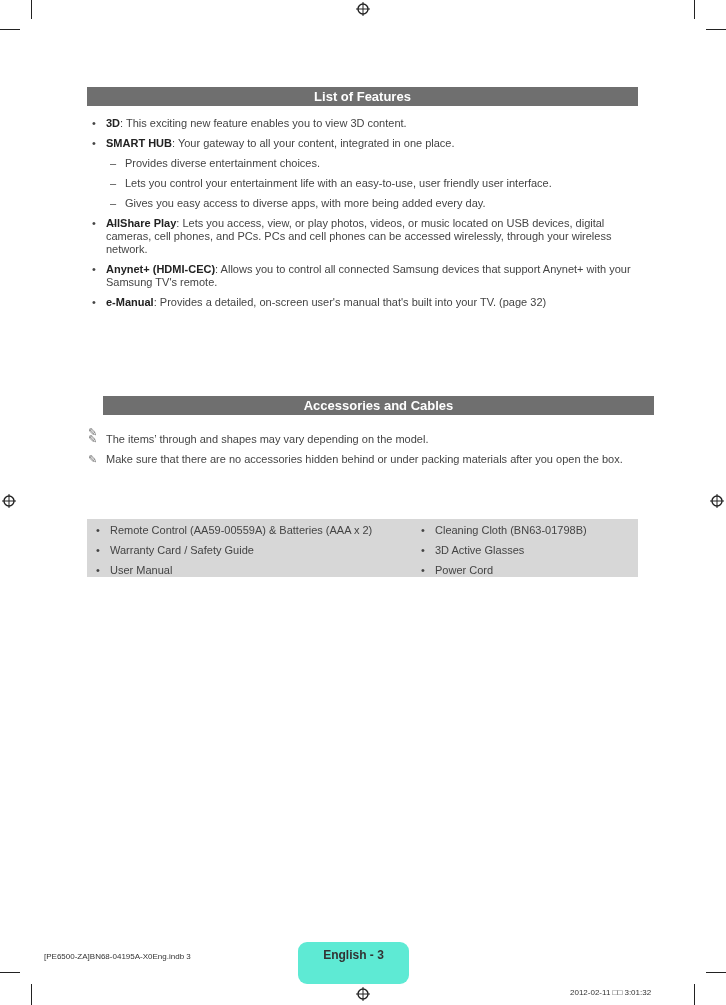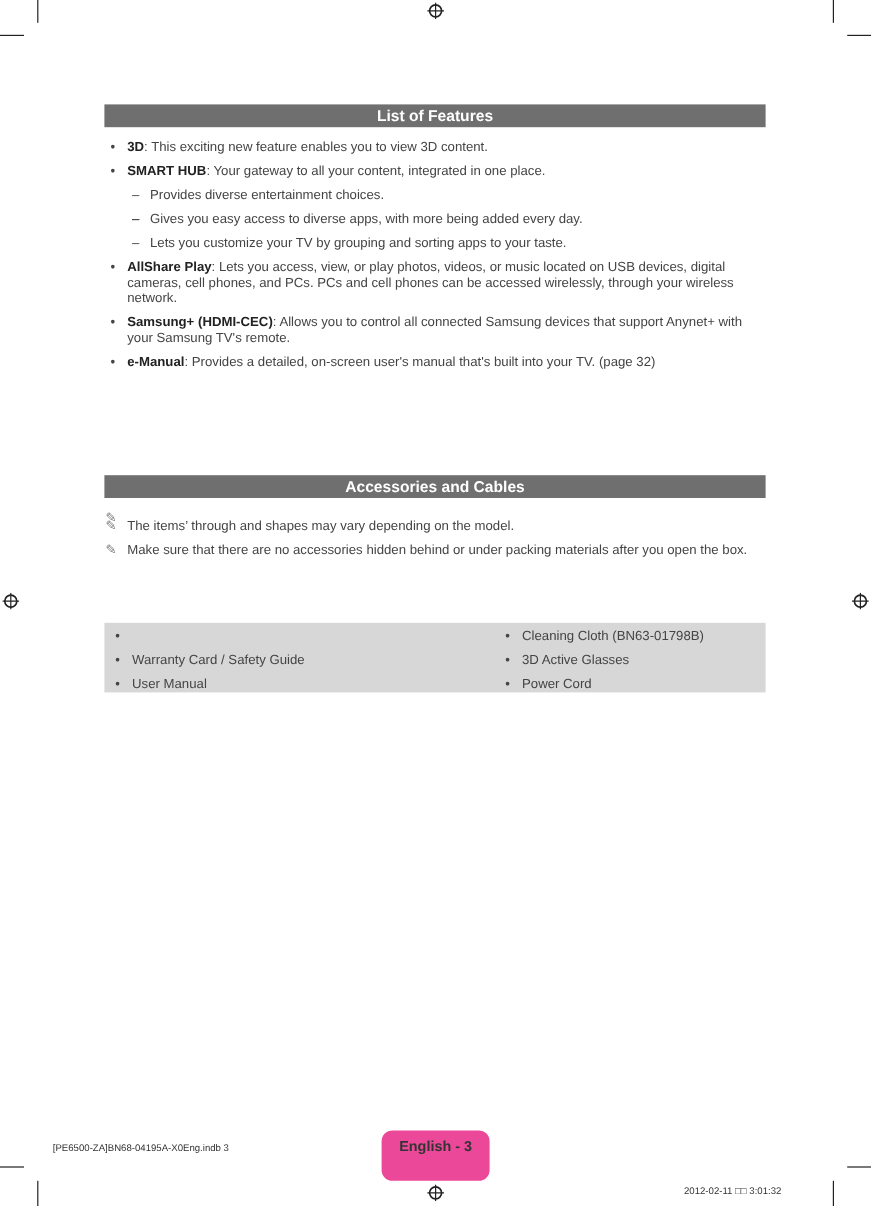--- a/index.html
+++ b/index.html
@@ -13,21 +13,21 @@
   .feat b { color:#222;text-align:right; }
   .sub { position:relative; padding-left:33px; margin-bottom:7px; }
   .sub .d { position:absolute; left:18px; top:0; }
   .notes { position:absolute; left:88px; top:426px; width:550px; font-size:11px; line-height:13px; color:#444; }
   .note { position:relative; padding-left:18px; margin-bottom:7px; }
   .note .n { position:absolute; left:0; top:0; color:#777; }
   .acc { position:absolute; left:87px; top:519px; width:551px; height:58px; background:#d7d7d7; font-size:11px; color:#444; }
   .acc .col { position:absolute; top:3px; }
   .acc .it { position:relative; padding-left:14px; height:20px; line-height:16px; }
   .acc .it .b { position:absolute; left:0; }
-  .pagebox { position:absolute; left:318px; top:942px; width:90px; height:42px; background:#ec4899; border-radius:9px; text-align:center; font-weight:bold; font-size:12px; line-height:26px; color:#333; }
+  .pagebox { position:absolute; left:298px; top:942px; width:111px; height:42px; background:#5eead4; border-radius:9px; text-align:center; font-weight:bold; font-size:12px; line-height:26px; color:#333; }
   .footer-left { position:absolute; left:44px; top:952px; font-size:8px; color:#333; }
   .footer-right { position:absolute; left:570px; top:988px; font-size:8px; color:#333; }
 </style>
 </head>
 <body>
 
 <div class="crop" style="left:31px;top:0;width:1px;height:19px;"></div>
 <div class="crop" style="left:0;top:29px;width:20px;height:1px;"></div>
 <div class="crop" style="left:694px;top:0;width:1px;height:19px;"></div>
 <div class="crop" style="left:706px;top:29px;width:20px;height:1px;"></div>
@@ -56,39 +56,39 @@
     <line x1="7" y1="0" x2="7" y2="14" stroke="#222"></line>
     <line x1="0" y1="7" x2="14" y2="7" stroke="#222"></line>
   </svg>
 
 <div class="section-bar" style="top:87px;">List of Features</div>
 
 <div class="features">
   <div class="feat"><span class="b">•</span><b>3D</b><span>: This exciting new feature enables you to view 3D content.</span></div>
   <div class="feat"><span class="b">•</span><b>SMART HUB</b><span>: Your gateway to all your content, integrated in one place.</span></div>
   <div class="sub"><span class="d">–</span><span>Provides diverse entertainment choices.</span></div>
+  <div class="sub"><span class="d">–</span><span>Lets you control your entertainment life with an easy-to-use, user friendly user interface.</span></div>
+  <div class="sub"><span class="d">–</span><span>Gives you easy access to diverse apps, with more being added every day.</span></div>
   <div class="sub"><span class="d">–</span></div>
-  <div class="sub"><span class="d">–</span><span>Gives you easy access to diverse apps, with more being added every day.</span></div>
-  <div class="sub"><span class="d">–</span><span>Lets you customize your TV by grouping and sorting apps to your taste.</span></div>
   <div class="feat"><span class="b">•</span><b>AllShare Play</b><span>: Lets you access, view, or play photos, videos, or music located on USB devices, digital cameras, cell phones, and PCs. PCs and cell phones can be accessed wirelessly, through your wireless network.</span></div>
-  <div class="feat"><span class="b">•</span><b>Samsung+ (HDMI-CEC)</b><span>: Allows you to control all connected Samsung devices that support Anynet+ with your Samsung TV's remote.</span></div>
+  <div class="feat"><span class="b">•</span><b>Anynet+ (HDMI-CEC)</b><span>: Allows you to control all connected Samsung devices that support Anynet+ with your Samsung TV's remote.</span></div>
   <div class="feat"><span class="b">•</span><b>e-Manual</b><span>: Provides a detailed, on-screen user's manual that's built into your TV. (page 32)</span></div>
 </div>
 
-<div class="section-bar" style="top:396px;">Accessories and Cables</div>
+<div class="section-bar" style="top:396px;margin-left:16px;">Accessories and Cables</div>
 
 <div class="notes">
   <div class="note"><span class="n">✎</span></div>
   <div class="note"><span class="n">✎</span><span>The items’ through and shapes may vary depending on the model.</span></div>
   <div class="note"><span class="n">✎</span><span>Make sure that there are no accessories hidden behind or under packing materials after you open the box.</span></div>
 </div>
 
 <div class="acc">
   <div class="col" style="left:9px;">
-    <div class="it"><span class="b">•</span></div>
+    <div class="it"><span class="b">•</span><span>Remote Control (AA59-00559A) &amp; Batteries (AAA x 2)</span></div>
     <div class="it"><span class="b">•</span><span>Warranty Card / Safety Guide</span></div>
     <div class="it"><span class="b">•</span><span>User Manual</span></div>
   </div>
   <div class="col" style="left:334px;">
     <div class="it"><span class="b">•</span><span>Cleaning Cloth (BN63-01798B)</span></div>
     <div class="it"><span class="b">•</span><span>3D Active Glasses</span></div>
     <div class="it"><span class="b">•</span><span>Power Cord</span></div>
   </div>
 </div>
 

